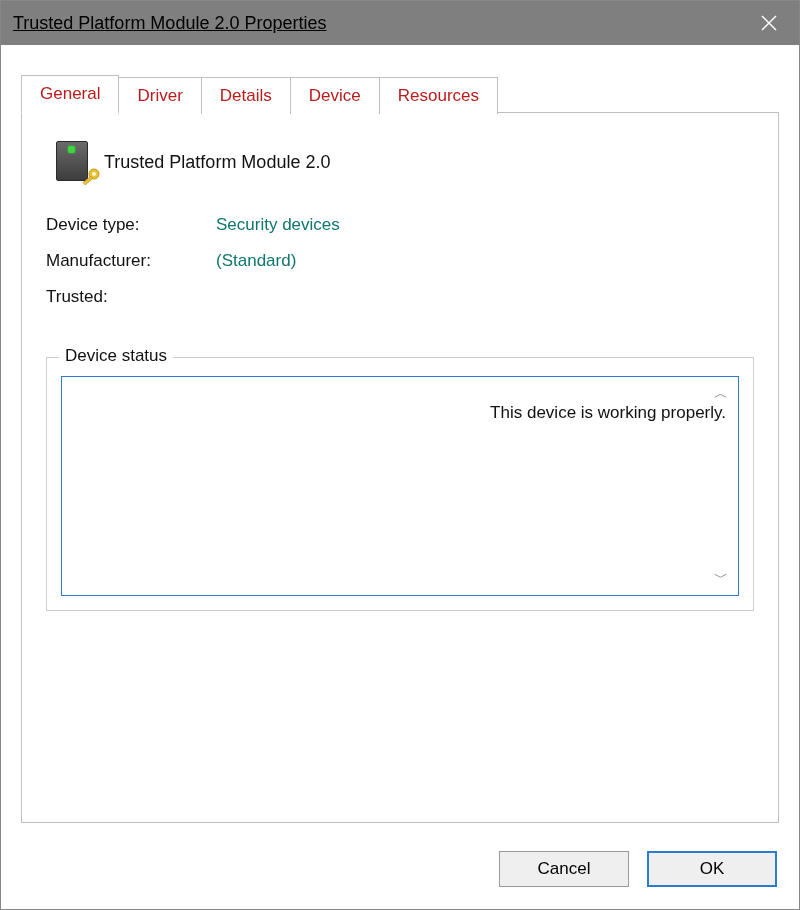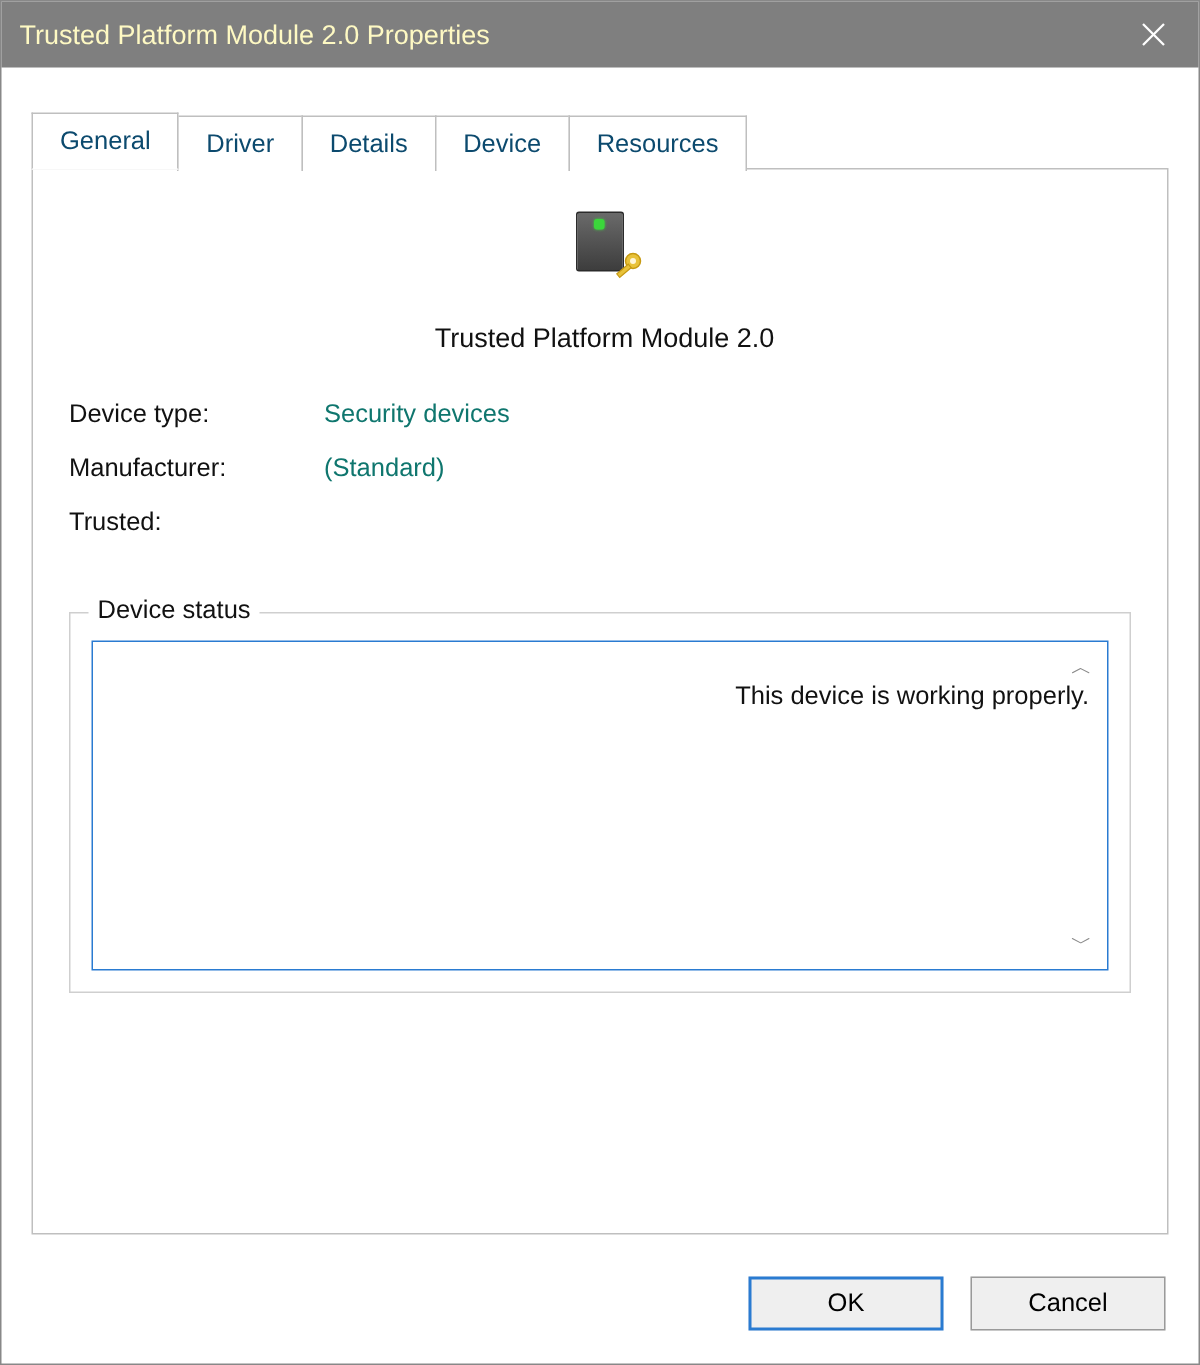--- a/index.html
+++ b/index.html
@@ -16,28 +16,29 @@
   .window {
     width: 800px;
     height: 910px;
     border: 1px solid #888;
     display: flex;
     flex-direction: column;
     background: #fff;
   }
   .titlebar {
     background: #7f7f7f;
-    color: #fef9c3;
+    color: #000000;
     height: 44px;
     display: flex;
     align-items: center;
     justify-content: space-between;
     padding: 0 0 0 12px;
     font-size: 18px;
     font-weight: 400;
+    text-decoration: underline;
   }
   .titlebar .title { white-space: nowrap; }
   .titlebar .close {
     width: 60px;
     height: 44px;
     display: flex;
     align-items: center;
     justify-content: center;
     cursor: pointer;
   }
@@ -52,21 +53,21 @@
     display: flex;
     position: relative;
     z-index: 2;
   }
   .tab {
     padding: 8px 18px;
     border: 1px solid #bfbfbf;
     border-bottom: none;
     background: #fff;
     font-size: 17px;
-    color: #0c4a6e;
+    color: #b91c1c;
     cursor: pointer;
     position: relative;
     margin-right: -1px;
   }
   .tab.active {
     background: #fff;
     border-bottom: 1px solid #fff;
     margin-bottom: -1px;
     z-index: 3;
   }
@@ -79,24 +80,23 @@
     flex: 1;
     padding: 26px 24px 24px 24px;
     position: relative;
     z-index: 1;
     display: flex;
     flex-direction: column;
   }
   .header-row {
     display: flex;
     align-items: center;
-    gap: 30px;
+    gap: 6px;
     margin-bottom: 30px;
     margin-left: 6px;
-    flex-direction: column;
   }
   .device-icon {
     width: 46px;
     height: 46px;
     position: relative;
   }
   .device-icon .box {
     position: absolute;
     left: 4px; top: 2px;
     width: 32px; height: 40px;
@@ -253,17 +253,17 @@
           <span>This device is working properly.</span>
           <span class="scroll-arrow scroll-up">︿</span>
           <span class="scroll-arrow scroll-down">﹀</span>
         </div>
       </div>
 
     </div>
   </div>
 
   <div class="button-row">
+    <div class="btn">Cancel</div>
     <div class="btn primary">OK</div>
-    <div class="btn">Cancel</div>
   </div>
 
 </div>
 
 </body></html>

